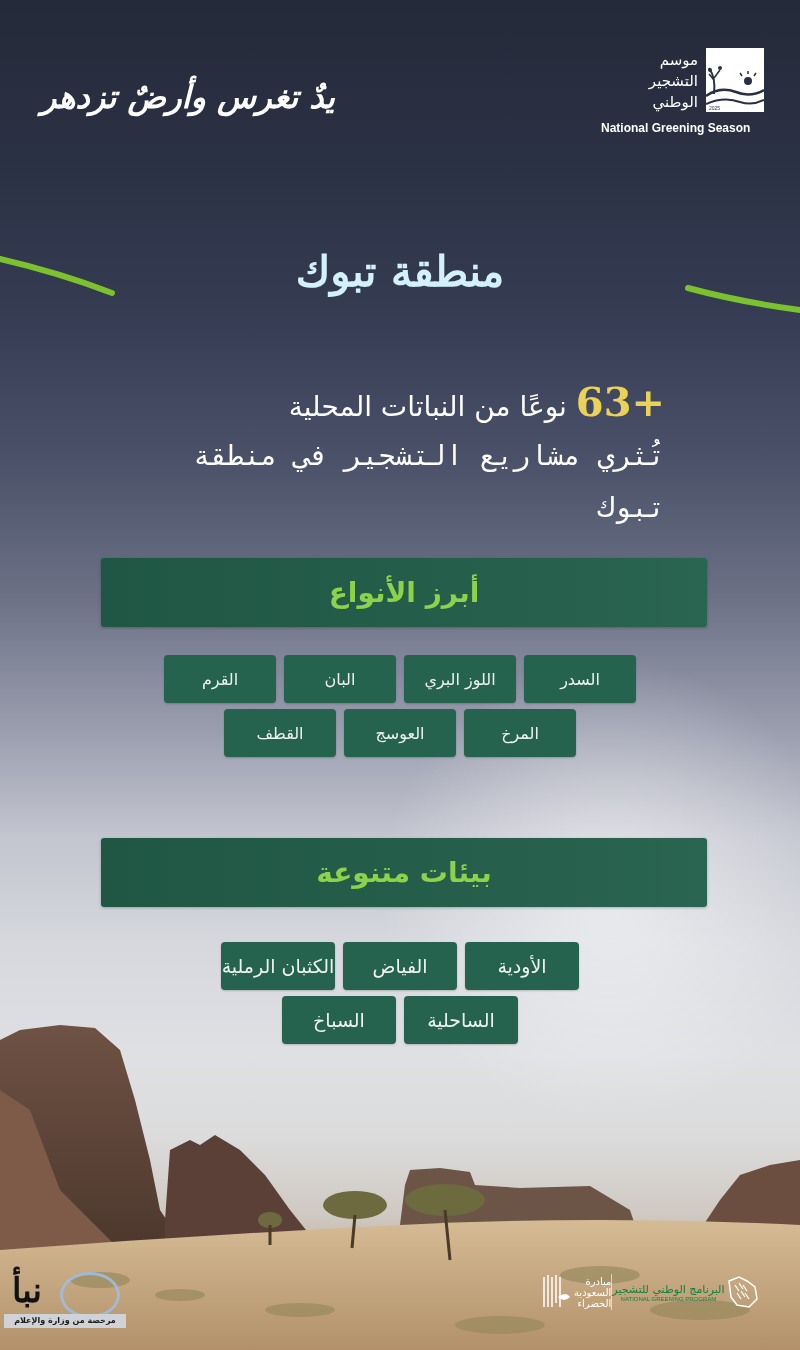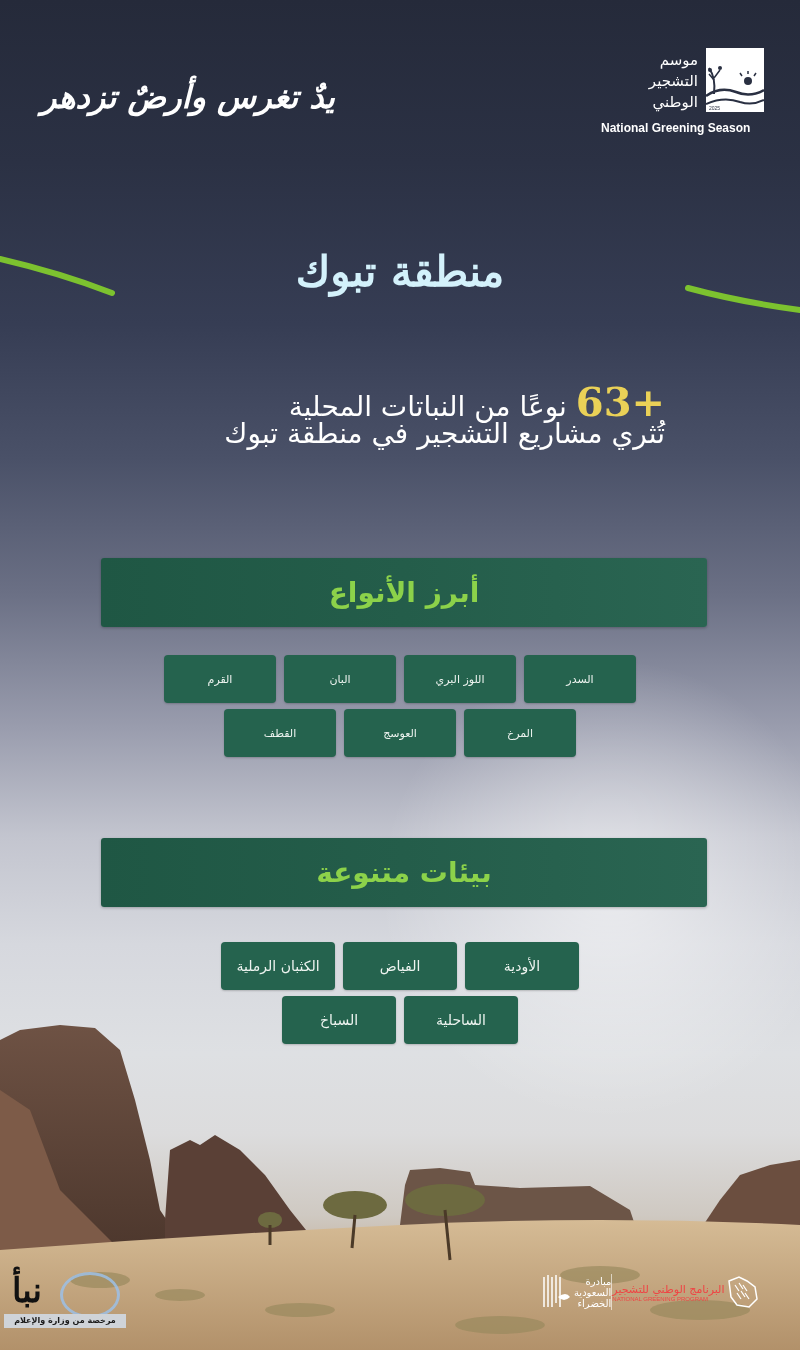--- a/index.html
+++ b/index.html
@@ -64,34 +64,34 @@
       font-family: "DejaVu Sans", sans-serif;
     }
     .chips { position: absolute; left: 0; width: 800px; }
     .chip-row {
       display: flex; flex-direction: row-reverse; justify-content: center; gap: 8px;
       margin-bottom: 6px;
     }
     .chip {
       width: 112px; height: 48px; background: #25634e; border-radius: 4px;
       display: flex; align-items: center; justify-content: center;
-      direction: rtl; color: #eef4f0; font-size: 11px;
+      direction: rtl; color: #eef4f0; font-size: 16px;
       box-shadow: 0 1px 2px rgba(0,0,0,0.2);
     }
-    .chips.env .chip { width: 114px; height: 48px; font-size: 14px; }
+    .chips.env .chip { width: 114px; height: 48px; font-size: 19px; }
     
     .landscape { position: absolute; left: 0; top: 1010px; width: 800px; height: 340px; }
     .landscape svg { width: 800px; height: 340px; }
     .footer-logos {
       position: absolute; left: 540px; top: 1268px; width: 230px; height: 48px;
       display: flex; align-items: center; direction: ltr;
     }
     .fl-mark { width: 34px; height: 38px; }
     .fl-text { color: #fff; font-size: 10px; line-height: 11px; direction: rtl; text-align: right; }
-    .fl-prog { color: #ef4444; direction: rtl; text-align: left; }
+    .fl-prog { color: #15803d; direction: rtl; text-align: center; }
     .fl-prog .a { font-size: 11px; }
     .fl-prog .e { font-family: "Liberation Sans", sans-serif; font-size: 6px; direction: ltr; }
     .watermark { position: absolute; left: 4px; top: 1270px; width: 124px; height: 70px; }
     .wm-word {
       position: absolute; left: 8px; top: 0; font-size: 34px; font-weight: bold; color: #111;
       direction: rtl; font-family: "DejaVu Serif", serif;
     }
     .wm-bar {
       position: absolute; left: 0; top: 44px; width: 122px; height: 14px; background: #cfd3d8;
       color: #1a1a1a; font-size: 8px; line-height: 14px; text-align: center; direction: rtl; font-weight: bold;
@@ -136,21 +136,21 @@
 </svg>
 <svg class="swoosh" style="left:685px;top:280px;" width="115" height="35" viewBox="0 0 115 35">
   <path d="M3 8 Q55 22 115 30" stroke="#7cc22f" stroke-width="6" fill="none" stroke-linecap="round"></path>
 </svg>
 <div class="title">منطقة تبوك</div>
 
 <div class="subtitle" style="top:376px;">
   <span class="num" style="direction:ltr;unicode-bidi:isolate;">63+</span>
   <span>نوعًا من النباتات المحلية</span>
 </div>
-<div class="subtitle" style="top:408px;">تُثري مشاريع التشجير في منطقة تبوك</div>
+<div class="subtitle" style="top:432px;font-family:Liberation Mono, monospace;">تُثري مشاريع التشجير في منطقة تبوك</div>
 
 <div class="section-header" style="top:558px;">أبرز الأنواع</div>
 <div class="chips species" style="top:655px;">
   <div class="chip-row">
     <div class="chip">السدر</div>
     <div class="chip">اللوز البري</div>
     <div class="chip">البان</div>
     <div class="chip">القرم</div>
   </div>
   <div class="chip-row">

